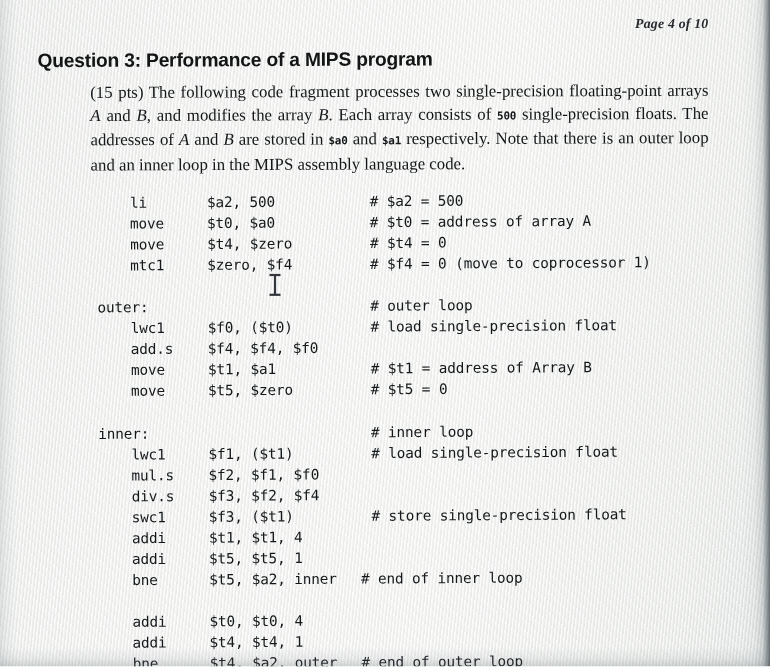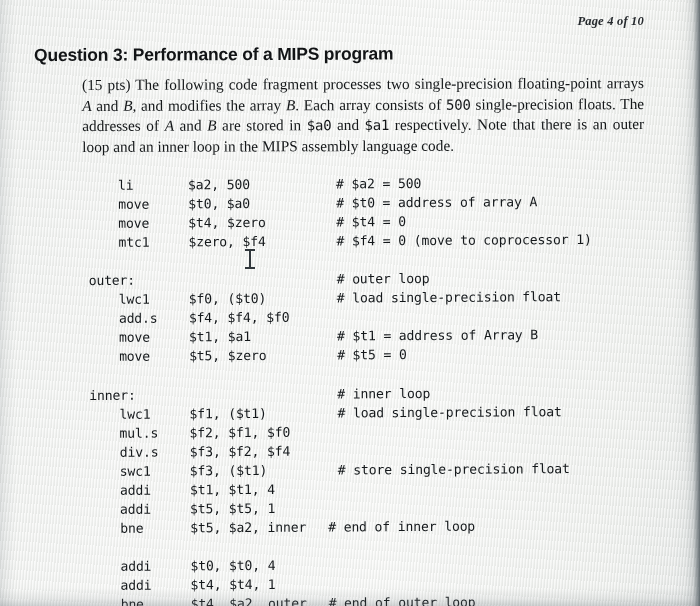--- a/index.html
+++ b/index.html
@@ -106,22 +106,22 @@
     text-align: justify;
     color: #141719;
     transform: rotate(-0.2deg);
     transform-origin: left top;
   }
   .intro .var {
     font-style: italic;
   }
   .intro .mono {
     font-family: "DejaVu Sans Mono", "Liberation Mono", monospace;
-    font-weight: 400;
-    font-size: 14px;
+    font-weight: 700;
+    font-size: 10px;
     letter-spacing: -0.2px;
   }
 
   
   .code-block {
     position: absolute;
     top: 176px;
     left: 88px;
     font-family: "DejaVu Sans Mono", "Liberation Mono", monospace;
     font-size: 13.1px;

